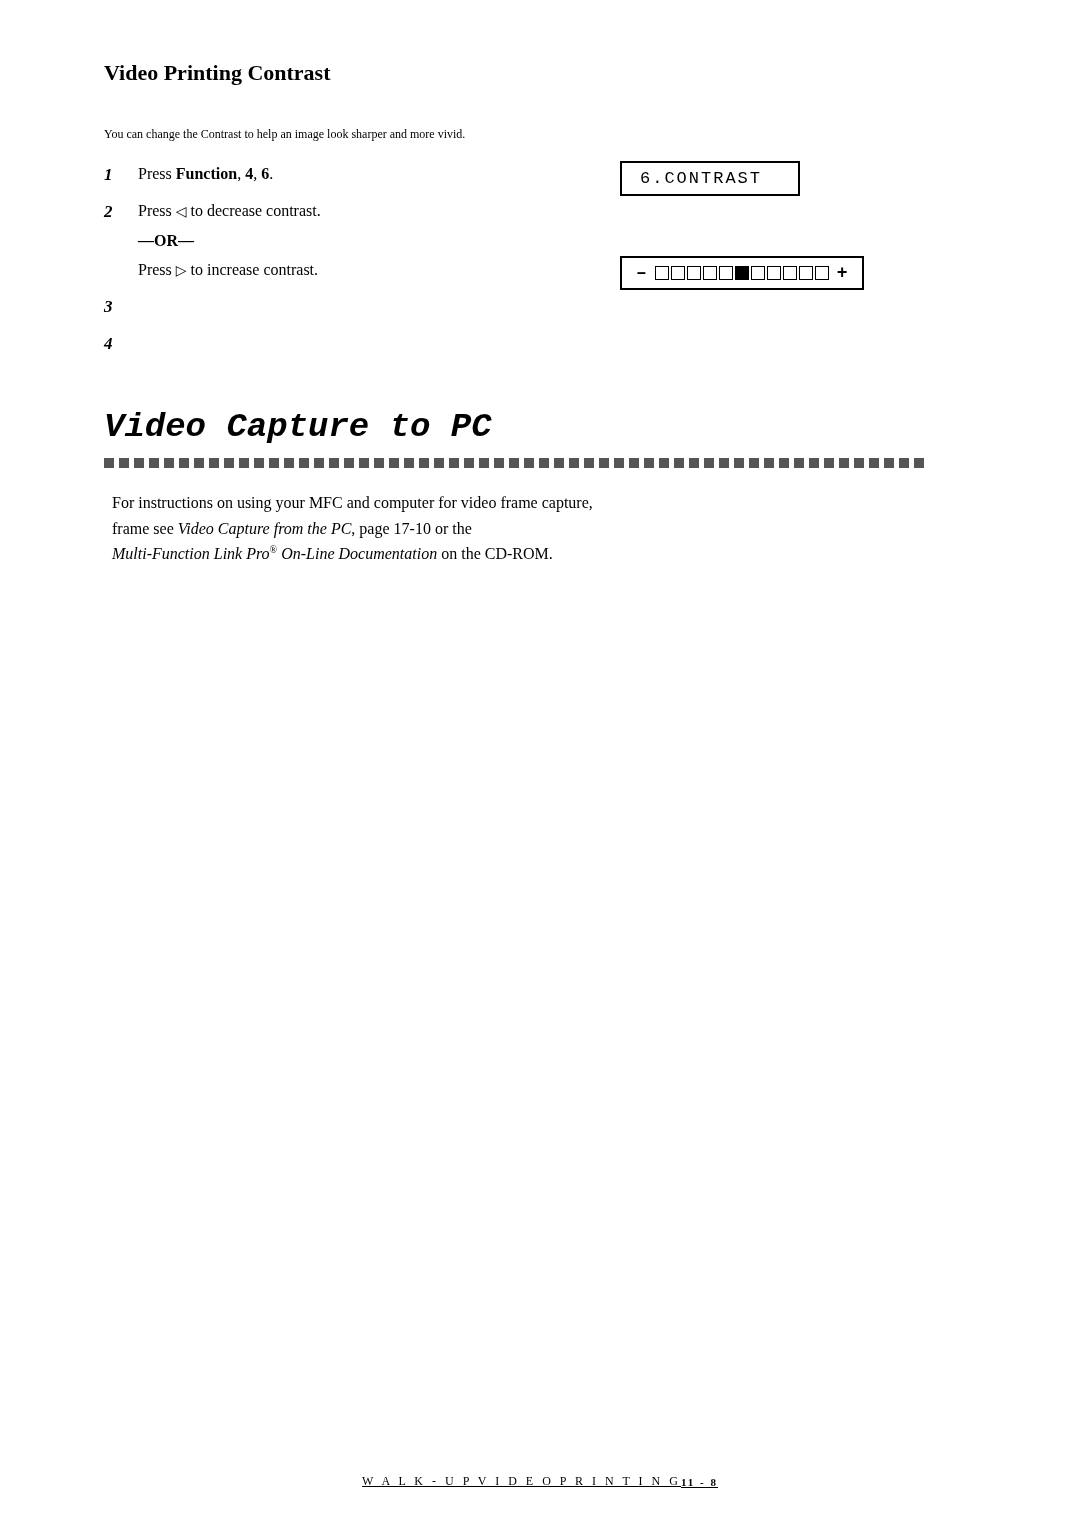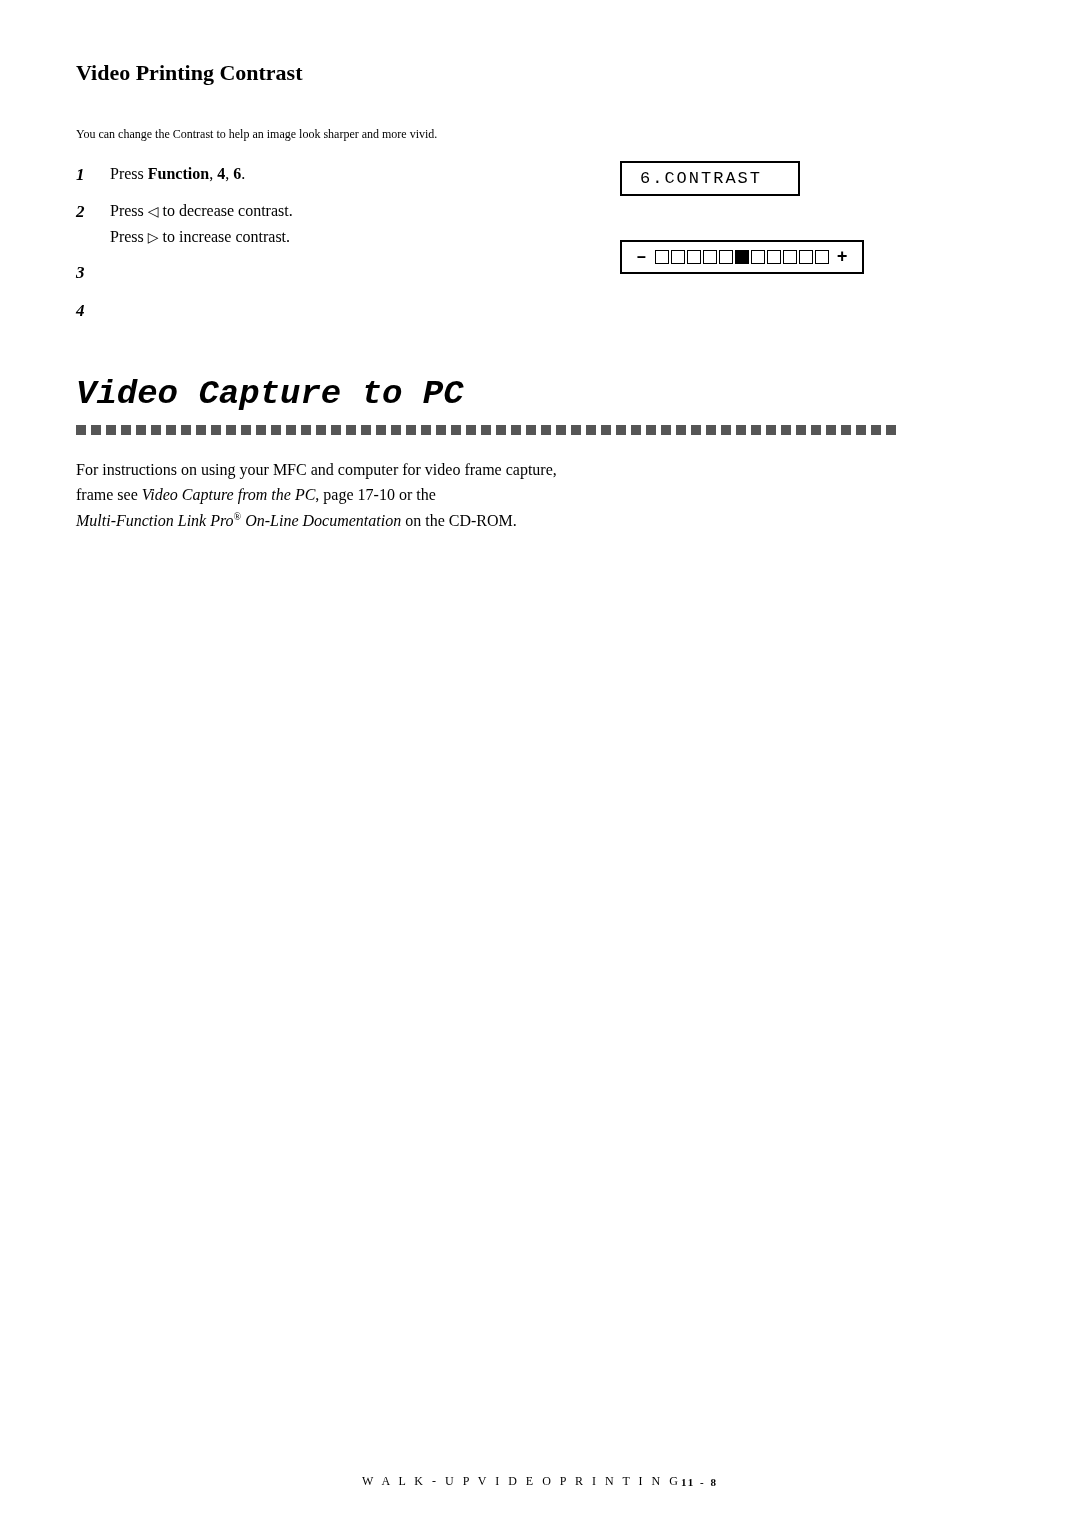--- a/index.html
+++ b/index.html
@@ -15,21 +15,21 @@
       color: #000000;
       width: 1080px;
       min-height: 1529px;
       position: relative;
     }
 
     .page {
       width: 1080px;
       min-height: 1529px;
       background: #ffffff;
-      padding: 60px 120px 80px 76px;
+      padding: 60px 120px 80px 104px;
       position: relative;
     }
 
     
     .section-contrast {
       margin-bottom: 40px;
     }
 
     .section-title {
       font-size: 22px;
@@ -135,21 +135,21 @@
     .steps-left {
       flex: 1;
     }
 
     .steps-right {
       width: 340px;
       display: flex;
       flex-direction: column;
       align-items: flex-start;
       padding-top: 0;
-      gap: 40px;
+      gap: 56px;
     }
 
     
     .arrow-left::before {
       content: '◁';
       font-size: 14px;
     }
 
     .arrow-right::before {
       content: '▷';
@@ -182,38 +182,40 @@
       width: 10px;
       height: 10px;
       background: #555;
       flex-shrink: 0;
     }
 
     .capture-body {
       font-size: 16px;
       line-height: 1.6;
       max-width: 740px;
+      margin-left: 8px;
     }
 
     .capture-body em {
       font-style: italic;
     }
 
     
     .page-footer {
       position: absolute;
       bottom: 40px;
       left: 0;
       right: 0;
       display: flex;
       justify-content: center;
       align-items: center;
       font-size: 13px;
       letter-spacing: 3px;
       color: #000;
+      text-decoration: underline;
     }
 
     .footer-title {
       letter-spacing: 3px;
       font-size: 12px;
     }
 
     .footer-pagenum {
       font-size: 11px;
       font-weight: bold;
@@ -243,20 +245,21 @@
           <span class="step-number"><em>1</em></span>
           <span class="step-content">
             Press <strong>Function</strong>, <strong>4</strong>, <strong>6</strong>.
           </span>
         </div>
 
         <div class="step">
           <span class="step-number"><em>2</em></span>
           <span class="step-content">
             Press <span class="arrow-left"></span> to decrease contrast.<br>
+            <span class="step-or">—OR—</span>
             Press <span class="arrow-right"></span> to increase contrast.
           </span>
         </div>
 
         <div class="step">
           <span class="step-number"><em>3</em></span>
         </div>
 
         <div class="step">
           <span class="step-number"><em>4</em></span>

